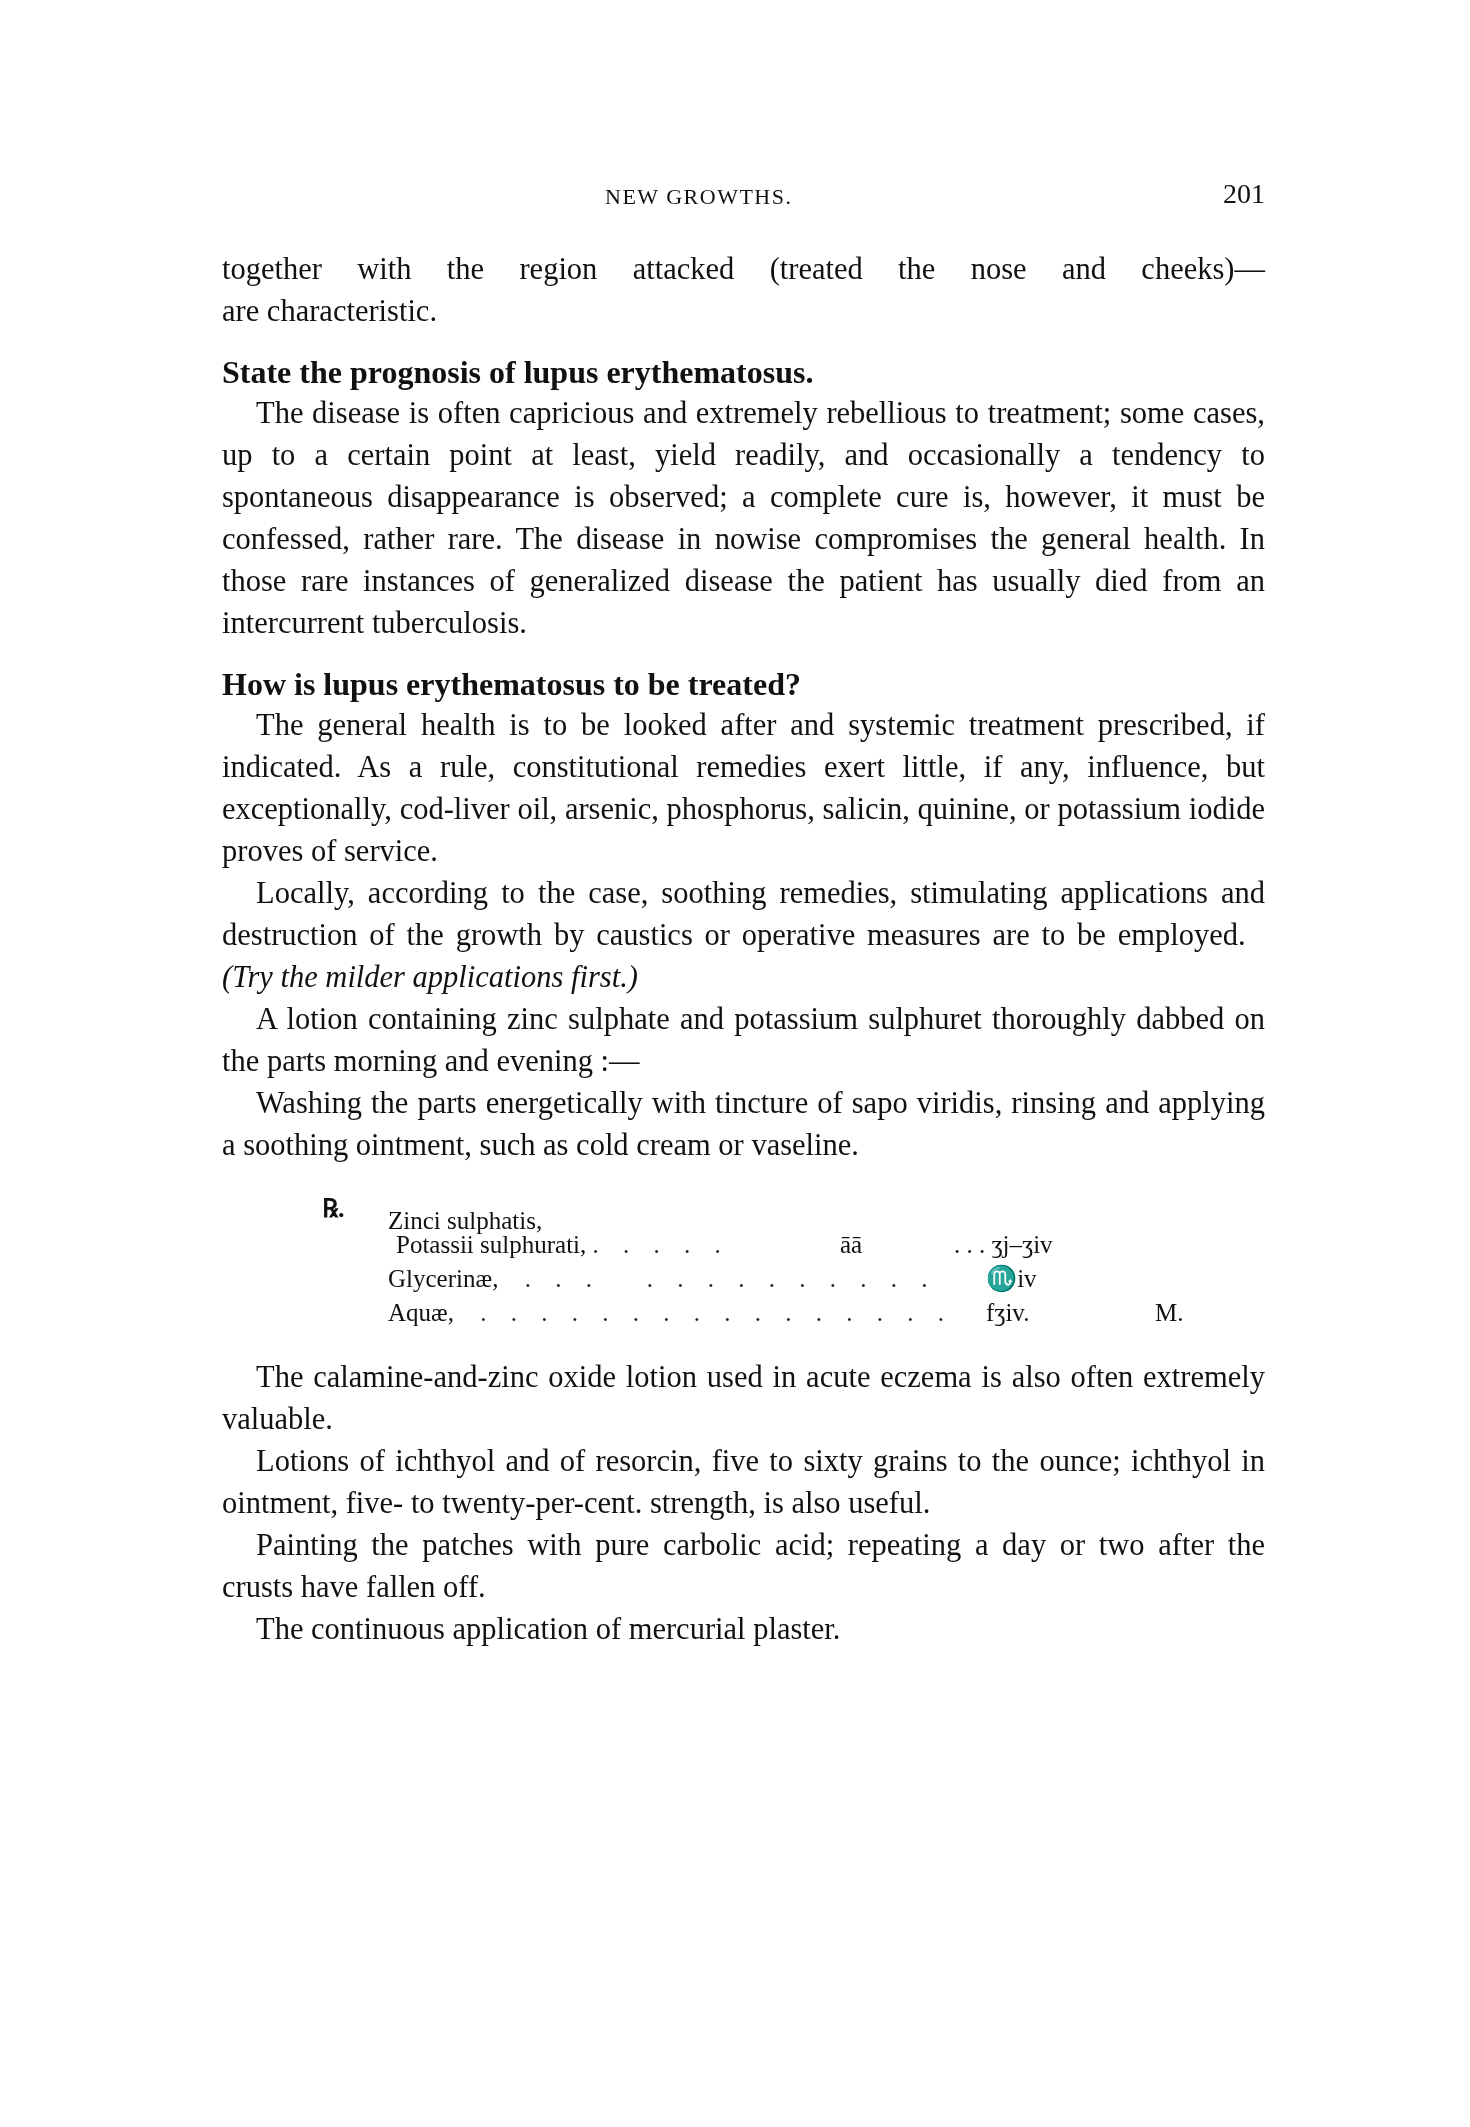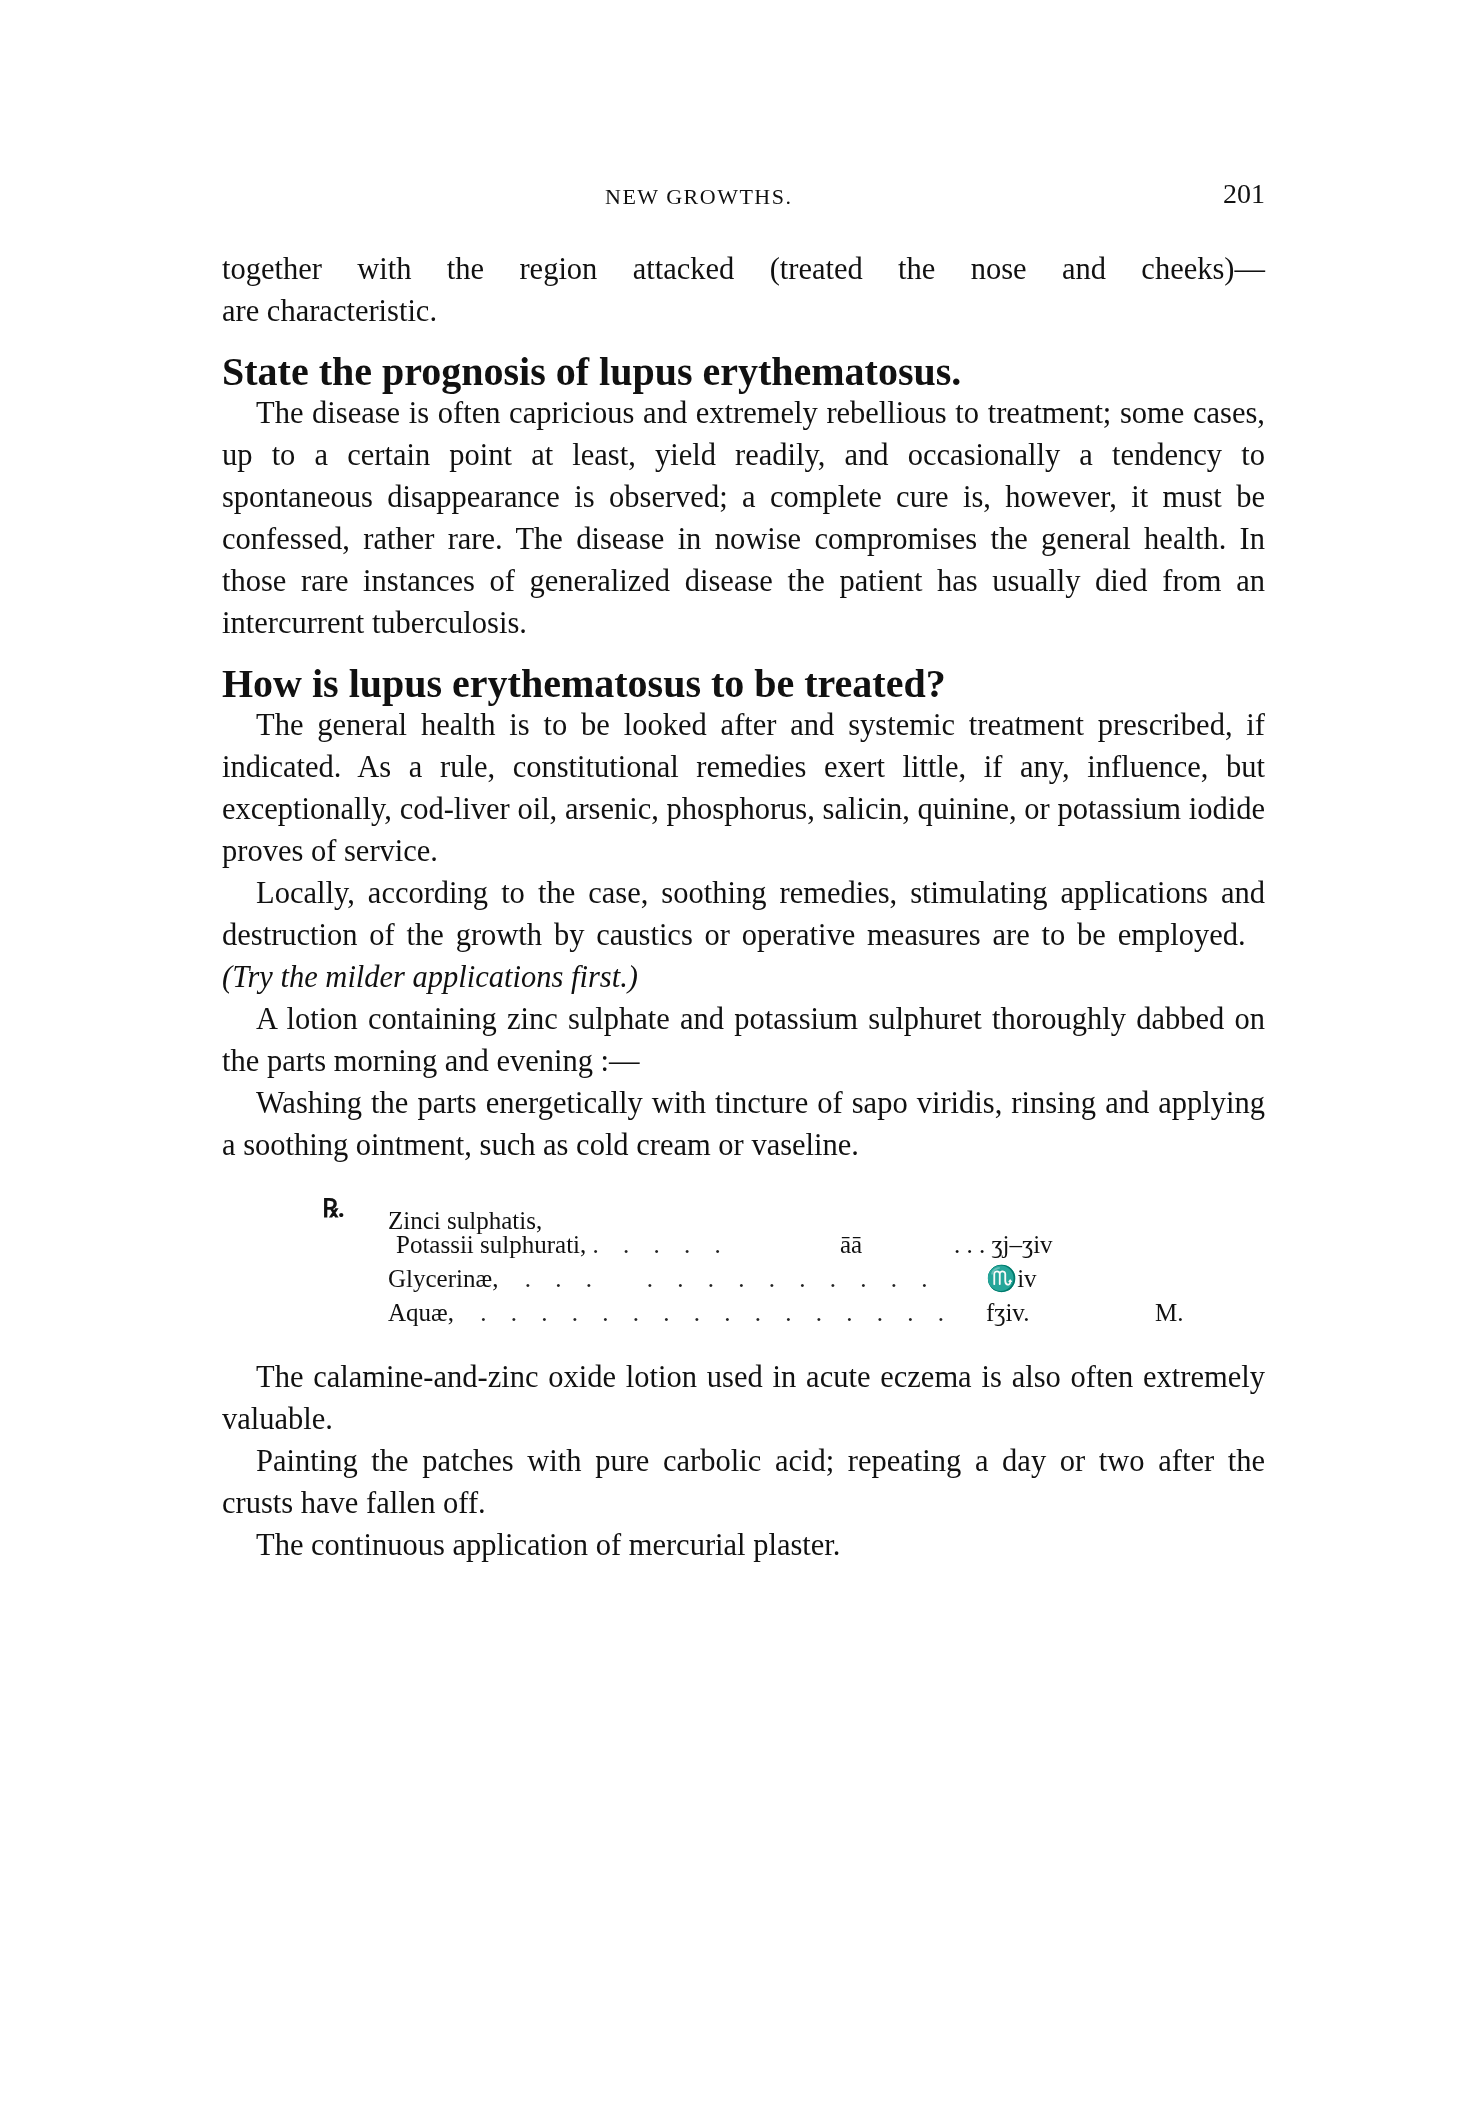--- a/index.html
+++ b/index.html
@@ -20,21 +20,21 @@
     position: absolute; right: 0; top: 0;
     font-size: 28px;
   }
   .column {
     position: absolute; left: 222px; top: 248px; width: 1043px;
     font-size: 30.5px; line-height: 42px;
   }
   p { margin: 0; text-align: justify; text-indent: 0; hyphens: manual; }
   p.indent { text-indent: 34px; }
   h2 {
-    margin: 0; font-size: 40px; line-height: 40px; font-weight: bold;
+    margin: 0; font-size: 32px; line-height: 40px; font-weight: bold;
     font-family: "Liberation Serif", "DejaVu Serif", serif;
   }
   .gap-heading { margin-top: 20px; }
   .italic { font-style: italic; }
   .rx {
     position: relative; margin-top: 26px; margin-bottom: 24px;
     font-size: 25px; line-height: 34px; height: 140px;
   }
   .rx-symbol { position: absolute; left: 100px; top: 0; font-weight: bold; font-size: 26px; }
   .rx-row { position: absolute; left: 166px; height: 34px; white-space: nowrap; }
@@ -93,17 +93,18 @@
 
       <div class="rx-row r3">
         <span class="name">Aquæ,</span>
         <span class="leader" style="margin-left:20px;">. . . . . . . . . . . . . . . .</span>
       </div>
       <span class="rx-qty r3">fʒiv.</span>
       <span class="rx-mix r3">M.</span>
     </div>
 
     <p class="indent">The calamine-and-zinc oxide lotion used in acute eczema is also often extremely valuable.</p>
+    <p class="indent">Lotions of ichthyol and of resorcin, five to sixty grains to the ounce; ichthyol in ointment, five- to twenty-per-cent. strength, is also useful.</p>
     <p class="indent">Painting the patches with pure carbolic acid; repeating a day or two after the crusts have fallen off.</p>
     <p class="indent">The continuous application of mercurial plaster.</p>
 
   </div>
 </div>
 
 </body></html>

